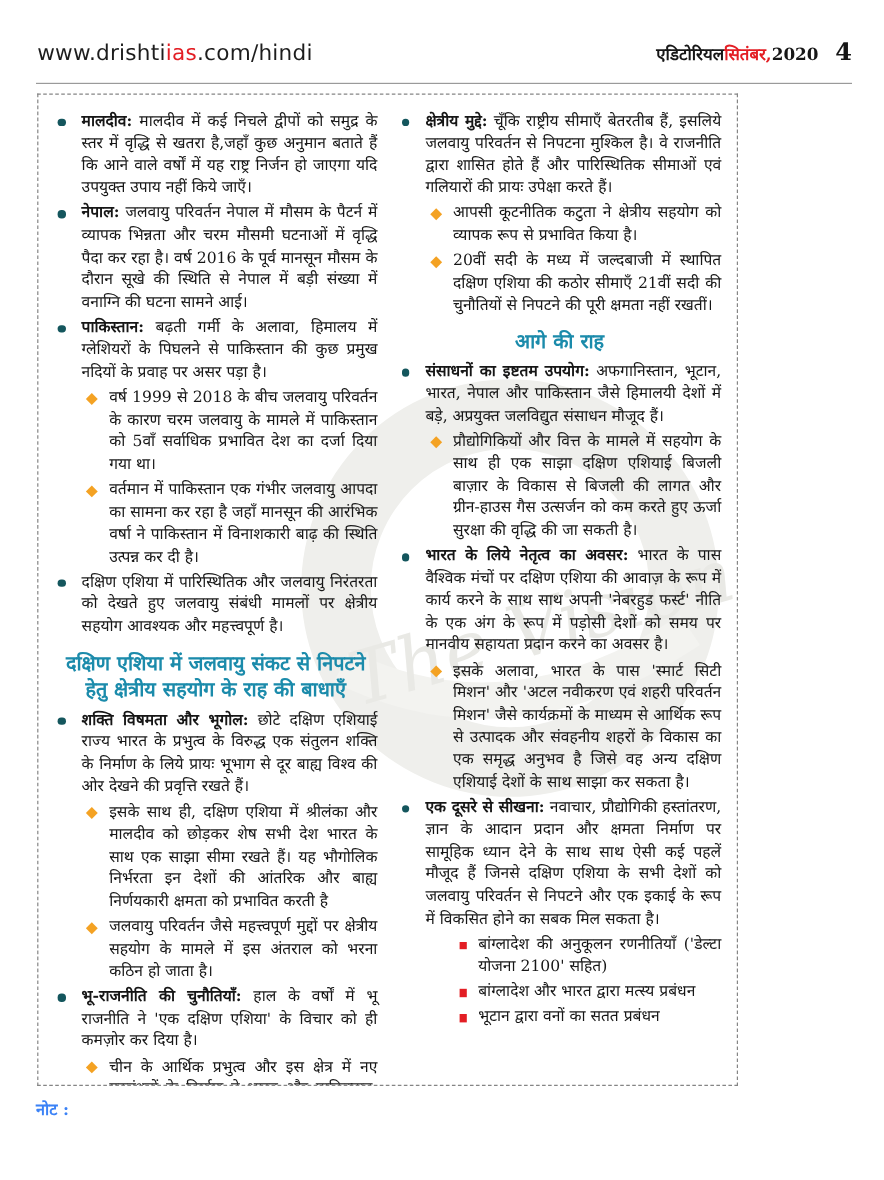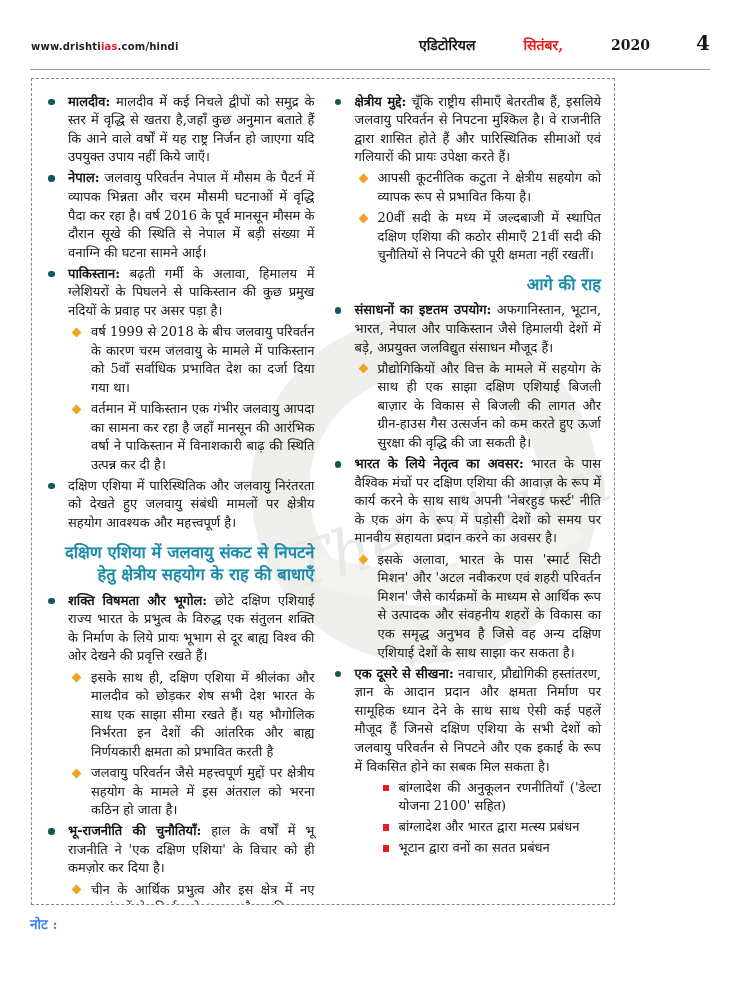--- a/index.html
+++ b/index.html
@@ -5,23 +5,23 @@
   html,body{margin:0;padding:0;}
   body{
     width:737px;height:983px;background:#ffffff;
     font-family:"DejaVu Serif","Liberation Serif",serif;
     color:#161616;position:relative;overflow:hidden;
   }
   .page{position:relative;width:737px;height:983px;}
 
   
   .header{position:absolute;top:31px;left:31px;right:27px;display:flex;justify-content:space-between;align-items:baseline;z-index:2;}
-  .site-url{font-family:"DejaVu Sans","Liberation Sans",sans-serif;font-size:10px;font-weight:700;letter-spacing:.2px;color:#1d1d1d;text-decoration:none;}
-  .edition{font-size:14px;font-weight:bold;display:flex;align-items:baseline;white-space:nowrap;gap:32px;}
-  .edition .sp{margin-left:16px;}
+  .site-url{font-family:"DejaVu Sans","Liberation Sans",sans-serif;font-size:18px;font-weight:400;letter-spacing:.2px;color:#1d1d1d;text-decoration:none;}
+  .edition{font-size:14px;font-weight:bold;display:flex;align-items:baseline;white-space:nowrap;}
+  .edition .sp{margin-left:0;}
   .pageno{font-size:20px;font-weight:bold;margin-left:14px;}
   .red{color:#e31e24;}
   .rule{position:absolute;top:69px;left:30px;right:27px;border-top:1.5px solid #9a9a9a;z-index:2;}
 
   
   .watermark{position:absolute;left:225px;top:295px;width:400px;height:400px;z-index:0;pointer-events:none;}
 
   
   .content-box{
     position:absolute;top:78px;left:31px;width:584px;height:827px;
@@ -34,21 +34,21 @@
   .li1,.li2,.li3{position:relative;text-align:justify;font-size:13px;line-height:18.6px;margin:2.5px 0;}
   .li1{padding-left:23px;}
   .li2{margin-left:25px;padding-left:21px;}
   .li3{margin-left:48px;padding-left:19px;}
   .lead{font-weight:bold;}
   .ic{position:absolute;left:3px;display:inline-block;}
   .ic-circle{width:6.5px;height:6.5px;border-radius:50%;background:#14565d;top:6px;}
   .ic-diamond{width:7px;height:7px;background:#f4a223;transform:rotate(45deg);top:5.5px;}
   .ic-square{width:6.5px;height:6.5px;background:#e31e24;top:6px;}
 
-  .shead{font-size:16.5px;font-weight:bold;color:#1b8bab;line-height:22.5px;margin:9px 0 5px 0;text-align:right;}
+  .shead{font-size:16.5px;font-weight:bold;color:#1b8bab;line-height:22.5px;margin:9px 0 5px 0;text-align:center;}
 
   
   .note{position:absolute;left:30px;top:915px;font-size:13.5px;font-weight:bold;color:#3b82f6;z-index:2;}
 </style>
 </head>
 <body>
 
 <div class="page">
 
   <div class="header">

